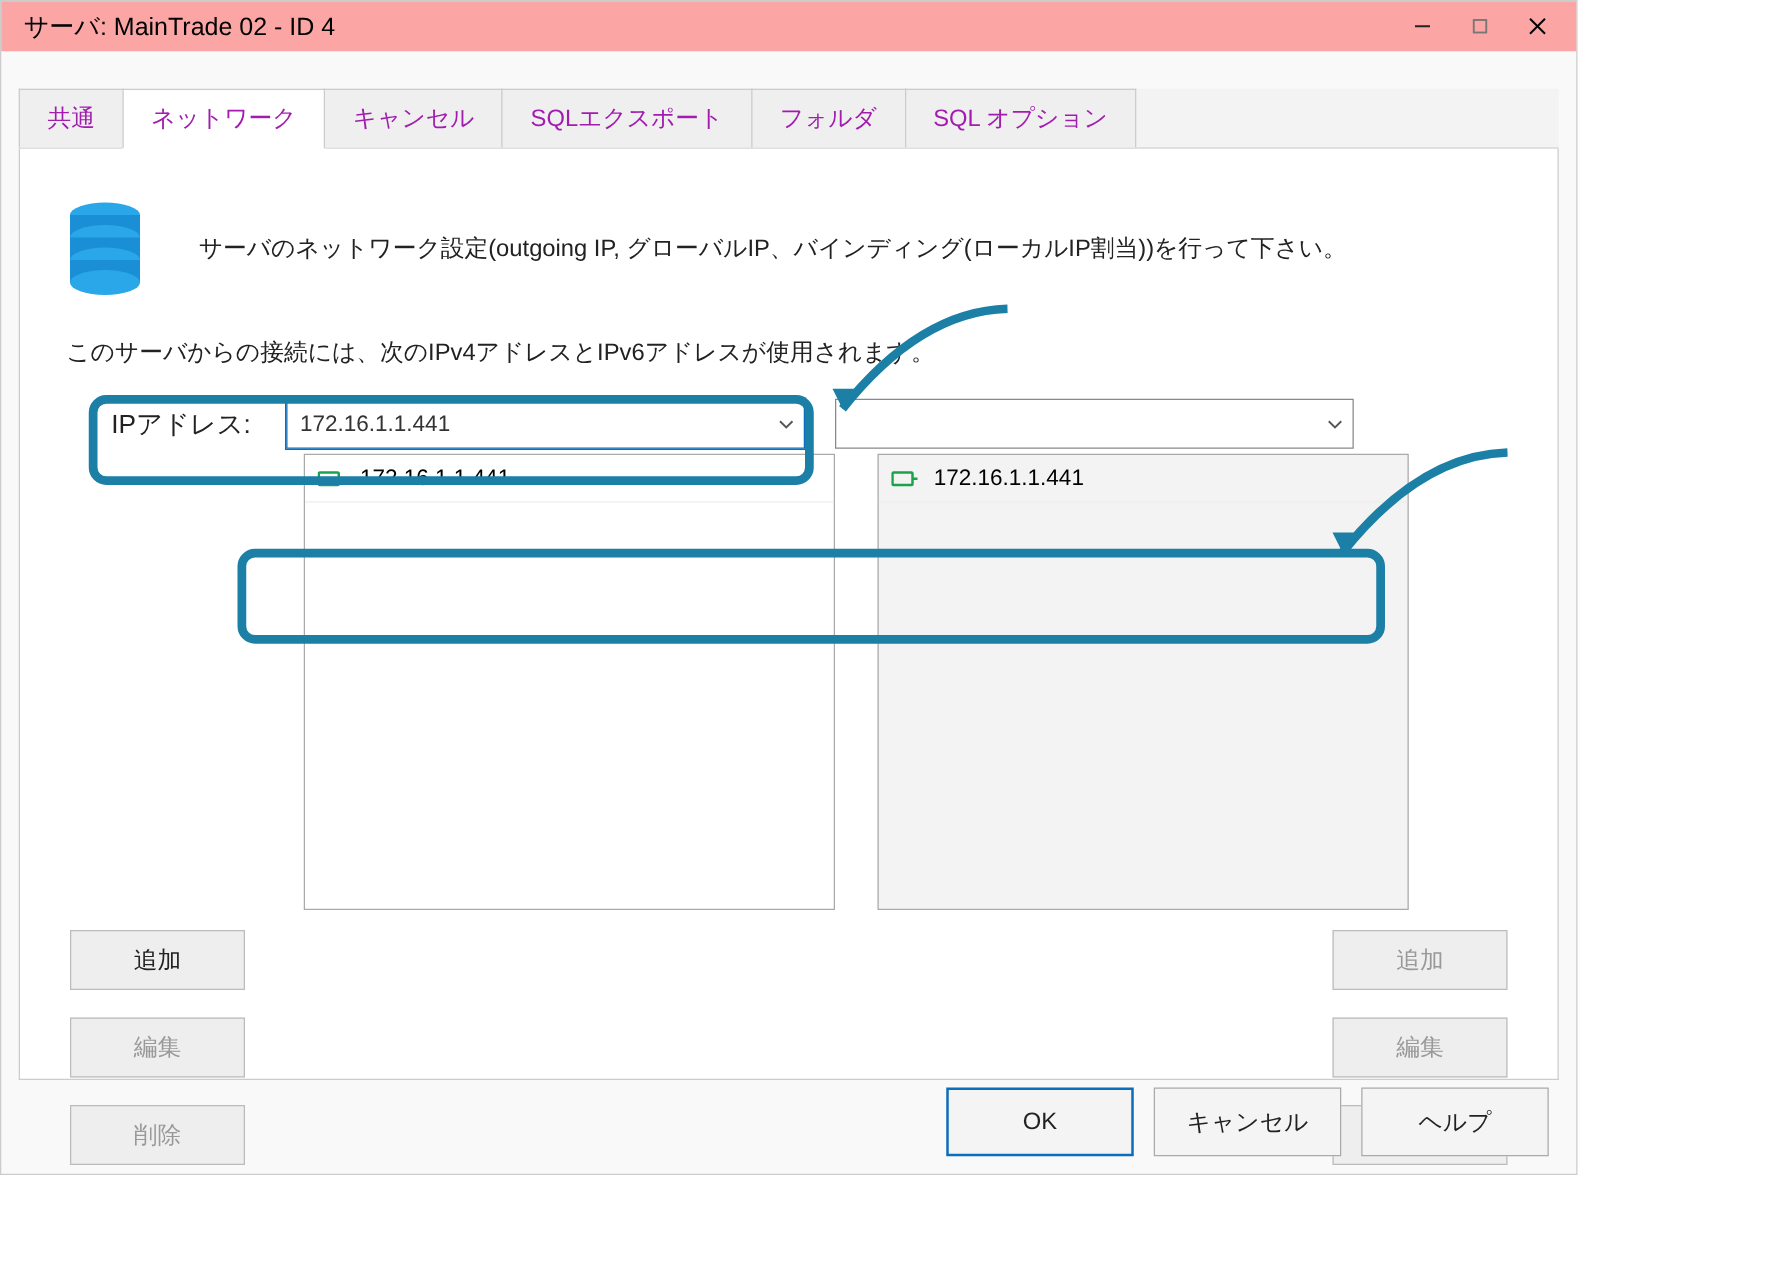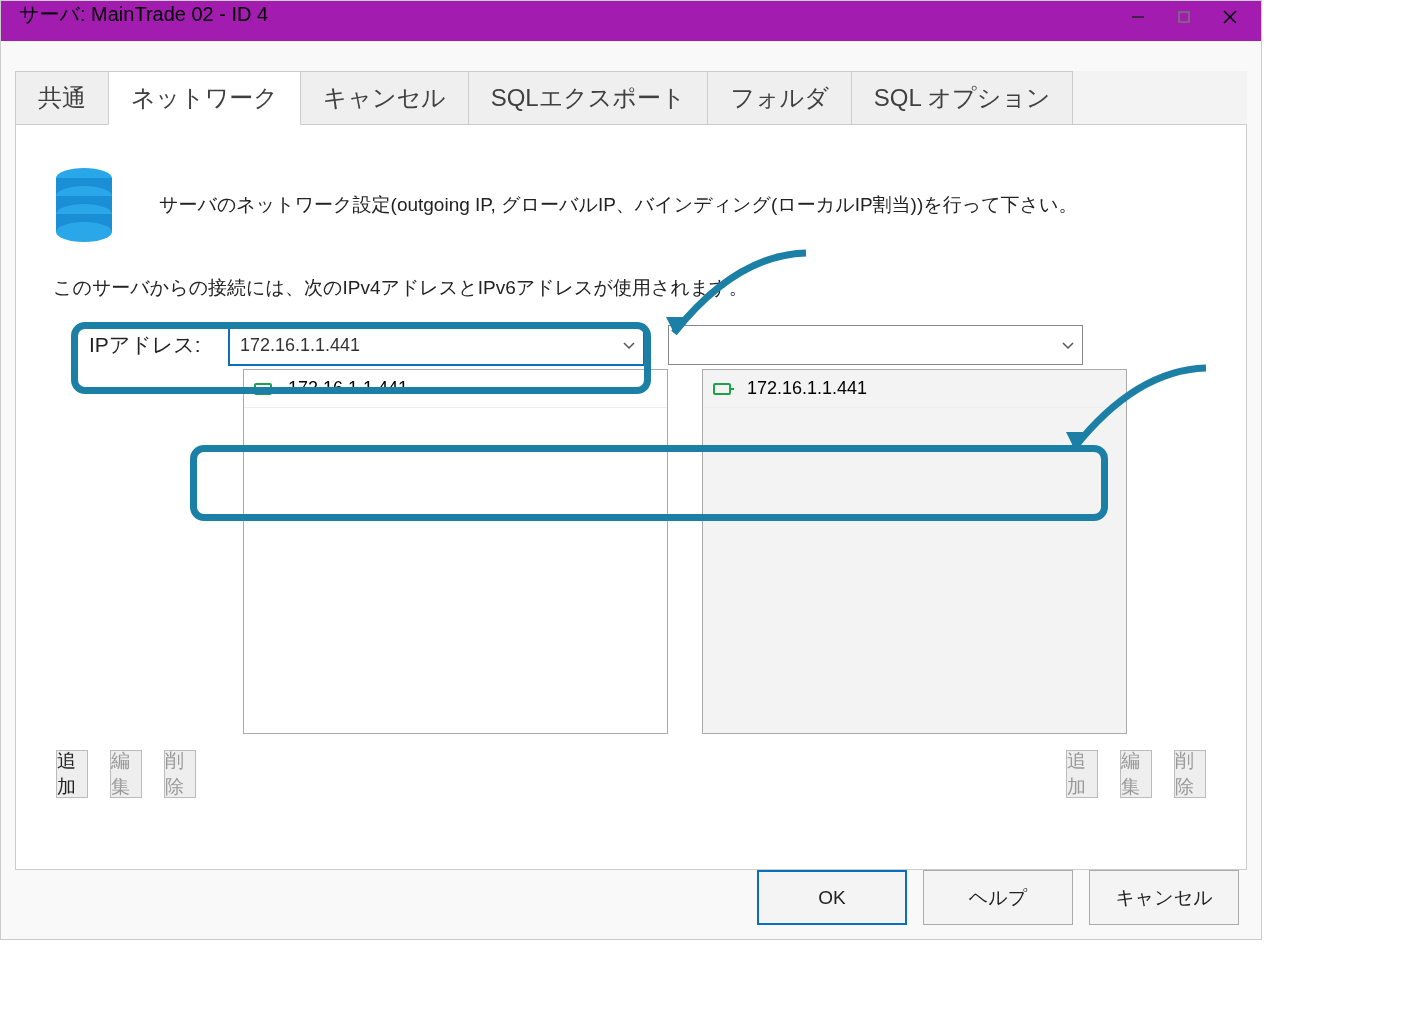--- a/index.html
+++ b/index.html
@@ -1,23 +1,23 @@
 <!DOCTYPE html>
 <html><head>
 <meta charset="utf-8">
 <style>
   * { box-sizing: border-box; margin: 0; padding: 0; font-family: "Yu Gothic UI", "Meiryo", "Segoe UI", sans-serif; }
   body { background: #fff; width: 1414px; height: 1020px; position: relative; overflow: hidden; }
   .window { width: 1262px; height: 940px; margin: 0; border: 1px solid #ccc; background: #f9f9f9; position: relative; }
-  .titlebar { height: 40px; display: flex; align-items: flex-start; padding: 0 8px; background: #a21caf; }
+  .titlebar { height: 40px; display: flex; align-items: center; padding: 0 8px; background: #fca5a5; }
   .titlebar-title { font-size: 20px; color: #000; flex: 1; padding-left: 10px; }
   .titlebar-ctrl { width: 46px; height: 32px; display: flex; align-items: center; justify-content: center; font-size: 18px; cursor: default; }
   .titlebar-ctrl.close { font-size: 22px; font-weight: 300; }
   .tabs { display: flex; border-bottom: 1px solid #ccc; background: #f3f3f3; margin: 30px 14px 0 14px; }
-  .tab { padding: 10px 22px; font-size: 24px; color: #404040; border: 1px solid #ccc; border-bottom: none; margin-right: -1px; background: #efefef; cursor: default; }
+  .tab { padding: 10px 22px; font-size: 19px; color: #a21caf; border: 1px solid #ccc; border-bottom: none; margin-right: -1px; background: #efefef; cursor: default; }
   .tab.active { background: #fff; position: relative; z-index: 2; border-bottom: 1px solid #fff; margin-bottom: -1px; }
   .page { background: #fff; margin: 0 14px; border: 1px solid #ccc; border-top: none; padding: 40px 30px 30px 33px; height: 745px; position: relative; }
   .hdr { display: flex; align-items: center; gap: 40px; margin-bottom: 30px; }
   .server-icon { width: 70px; height: 80px; display: flex; align-items: center; justify-content: center; }
   .intro { font-size: 19px; color: #222; }
   .connect-label { font-size: 19px; color: #222; margin-left: 4px; }
   
   .hl { position: absolute; border: 7px solid #1b7fa6; border-radius: 14px; pointer-events: none; z-index: 10; }
   
   .arrow { position: absolute; z-index: 11; pointer-events: none; }
@@ -28,21 +28,21 @@
   .combo .chev { position: absolute; right: 8px; top: 50%; transform: translateY(-50%); font-size: 14px; color: #555; }
   .combo1 { width: 415px; }
   .combo2 { width: 415px; margin-left: 24px; }
   .list-hdr { font-size: 19px; color: #222; margin-bottom: 6px; }
   .chk-row { display: flex; align-items: center; gap: 8px; margin-bottom: 6px; font-size: 19px; color: #222; }
   .chk-box { width: 18px; height: 18px; border: 1px solid #555; background: #fff; display: inline-flex; align-items: center; justify-content: center; font-size: 14px; color: #222; }
   .listbox { border: 1px solid #aaa; background: #fff; height: 365px; overflow: hidden; }
   .listbox.disabled { background: #f3f3f3; }
   .list-item { display: flex; align-items: center; gap: 12px; padding: 8px 10px; font-size: 18px; border-bottom: 1px solid #eee; }
   .nic-icon { width: 22px; height: 16px; }
-  .btn-col { width: 140px; display: flex; flex-direction: row; gap: 22px; position: absolute; }
+  .btn-col { width: 140px; display: flex; flex-direction: column; gap: 22px; position: absolute; }
   .btn-col.left { left: 40px; top: 625px; }
   .btn-col.right { right: 40px; top: 625px; }
   .sbtn { height: 48px; border: 1px solid #bbb; background: #eee; font-size: 19px; color: #222; cursor: default; display: flex; align-items: center; justify-content: center; }
   .sbtn.disabled { color: #999; }
   .footer { position: absolute; bottom: 14px; right: 22px; display: flex; gap: 16px; }
   .fbtn { width: 150px; height: 55px; border: 1px solid #aaa; background: #f4f4f4; font-size: 19px; color: #222; display: flex; align-items: center; justify-content: center; cursor: default; }
   .fbtn.primary { border: 2px solid #0a6ebd; }
 </style>
 </head>
 <body>
@@ -165,17 +165,17 @@
     </svg>
     <svg class="arrow" style="left:1040px; top:235px;" width="160" height="110" viewBox="0 0 160 110">
       <path d="M 150 8 Q 80 10 18 88" fill="none" stroke="#1b7fa6" stroke-width="7"></path>
       <polygon points="18,88 34,72 10,72" fill="#1b7fa6"></polygon>
     </svg>
 
   </div>
 
   <div class="footer">
     <div class="fbtn primary">OK</div>
+    <div class="fbtn">キャンセル</div>
     <div class="fbtn">ヘルプ</div>
-    <div class="fbtn">キャンセル</div>
   </div>
 
 </div>
 
 </body></html>

